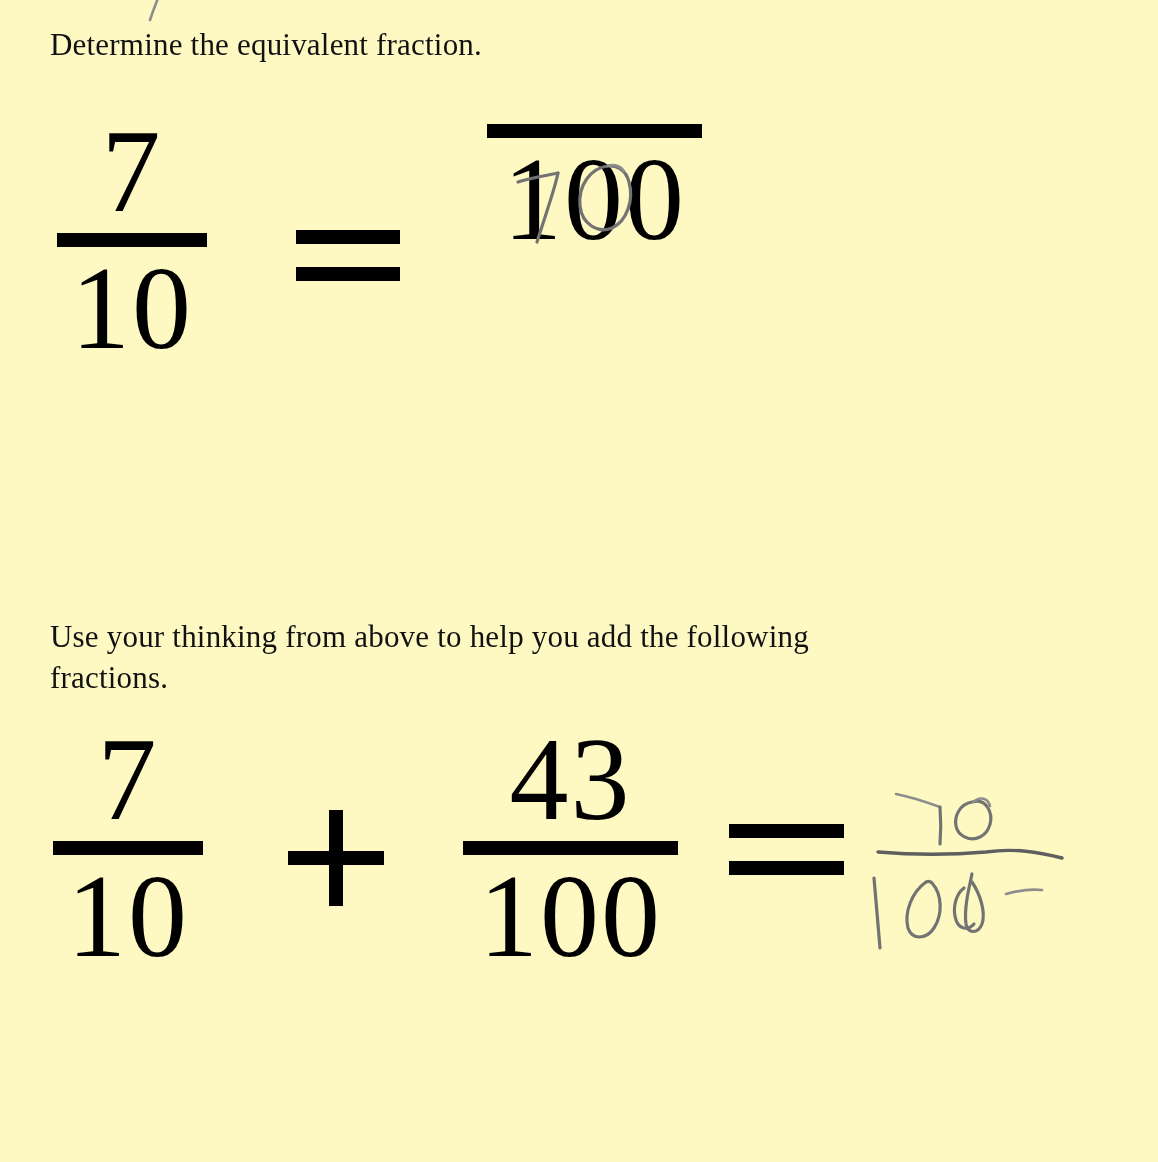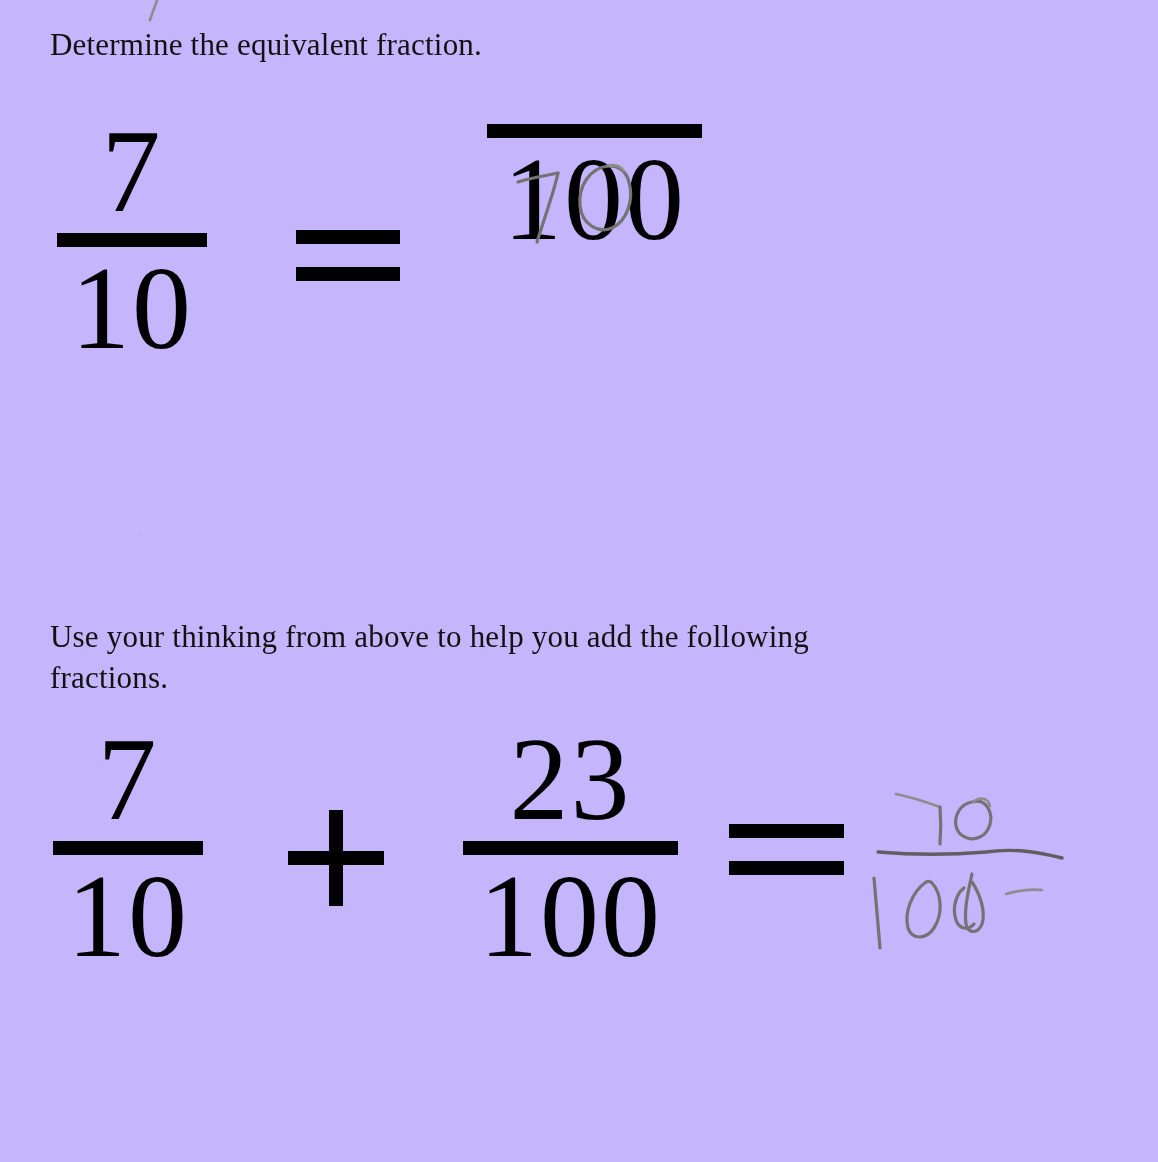--- a/index.html
+++ b/index.html
@@ -4,21 +4,21 @@
 <style>
   html, body {
     margin: 0;
     padding: 0;
     background: #ffffff;
   }
   #page {
     position: relative;
     width: 1158px;
     height: 1162px;
-    background: #c4b5fd;
+    background: #fef9c3;
     overflow: hidden;
     font-family: "Liberation Serif", "DejaVu Serif", serif;
     color: #000000;
   }
 
   
   .prompt {
     position: absolute;
     font-family: "Liberation Serif", "DejaVu Serif", serif;
     font-size: 31px;
@@ -159,21 +159,21 @@
     <span class="bar"></span>
     <span class="den">10</span>
   </div>
 
   <div class="plus" style="left:288px; top:810px;">
     <i class="h"></i>
     <i class="v"></i>
   </div>
 
   <div class="fraction" style="left:463px; top:726px; width:215px;">
-    <span class="num">23</span>
+    <span class="num">43</span>
     <span class="bar"></span>
     <span class="den">100</span>
   </div>
 
   <div class="equals" style="left:729px; top:824px; width:115px;">
     <i></i>
     <i></i>
   </div>
 
   <div class="hand" style="left:868px; top:782px;">

